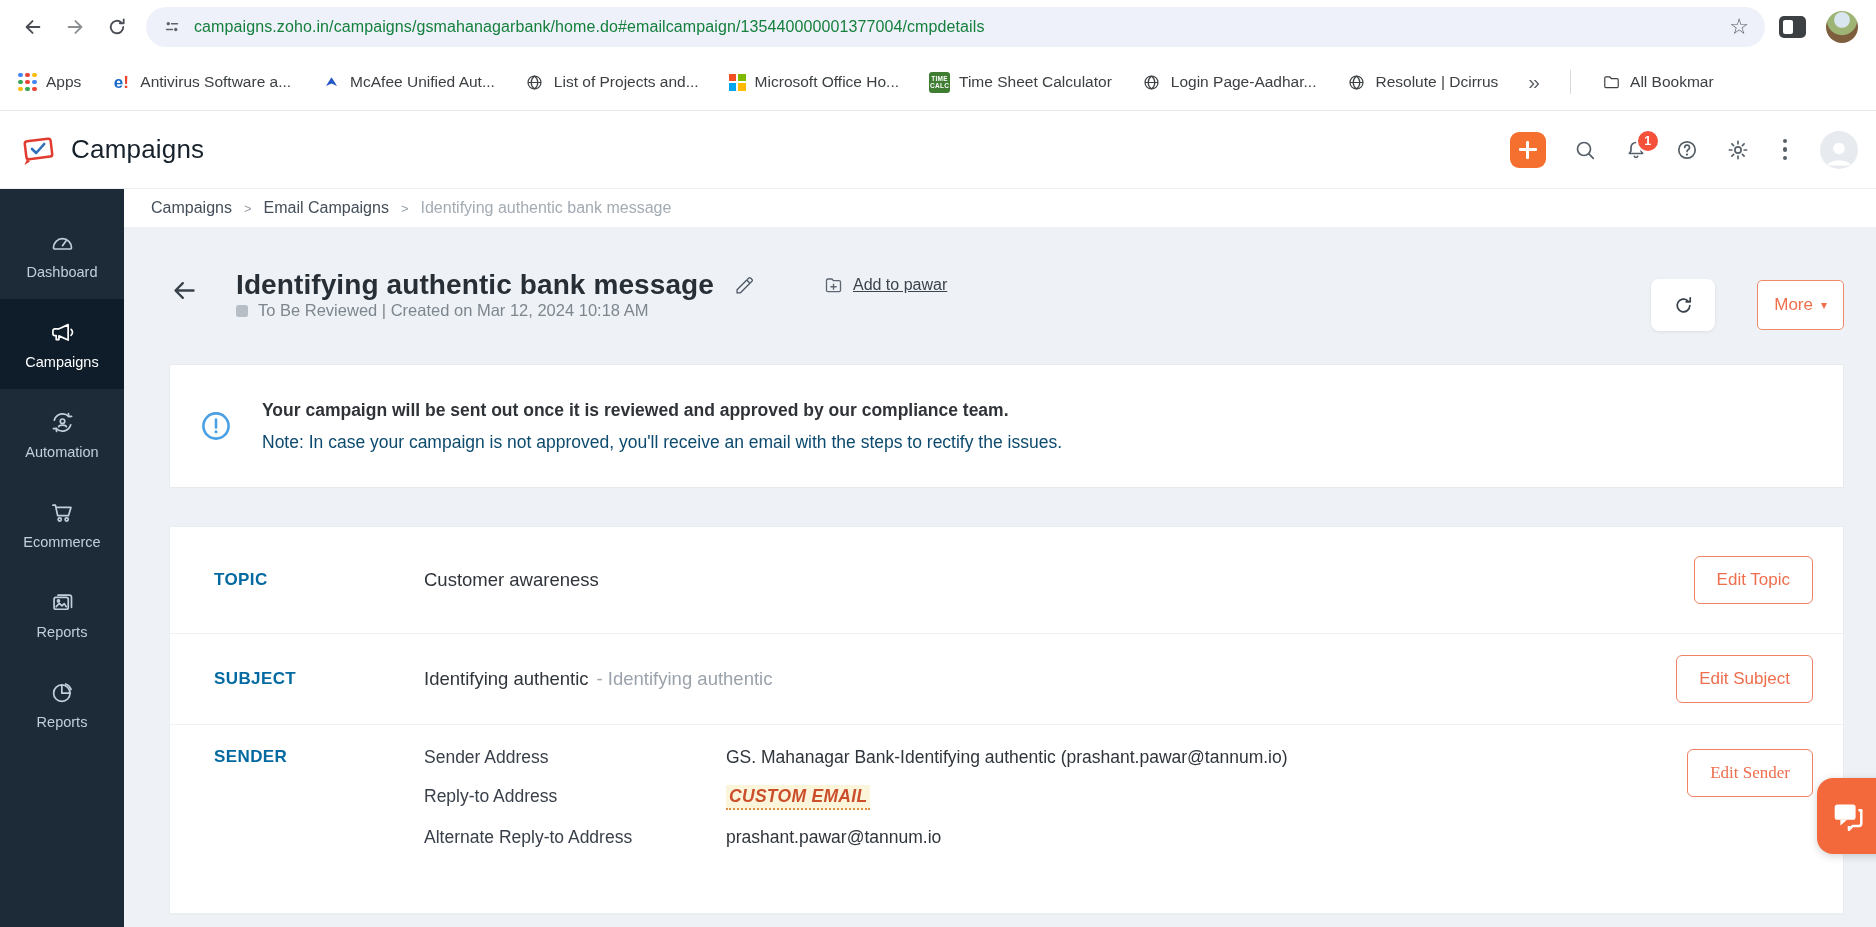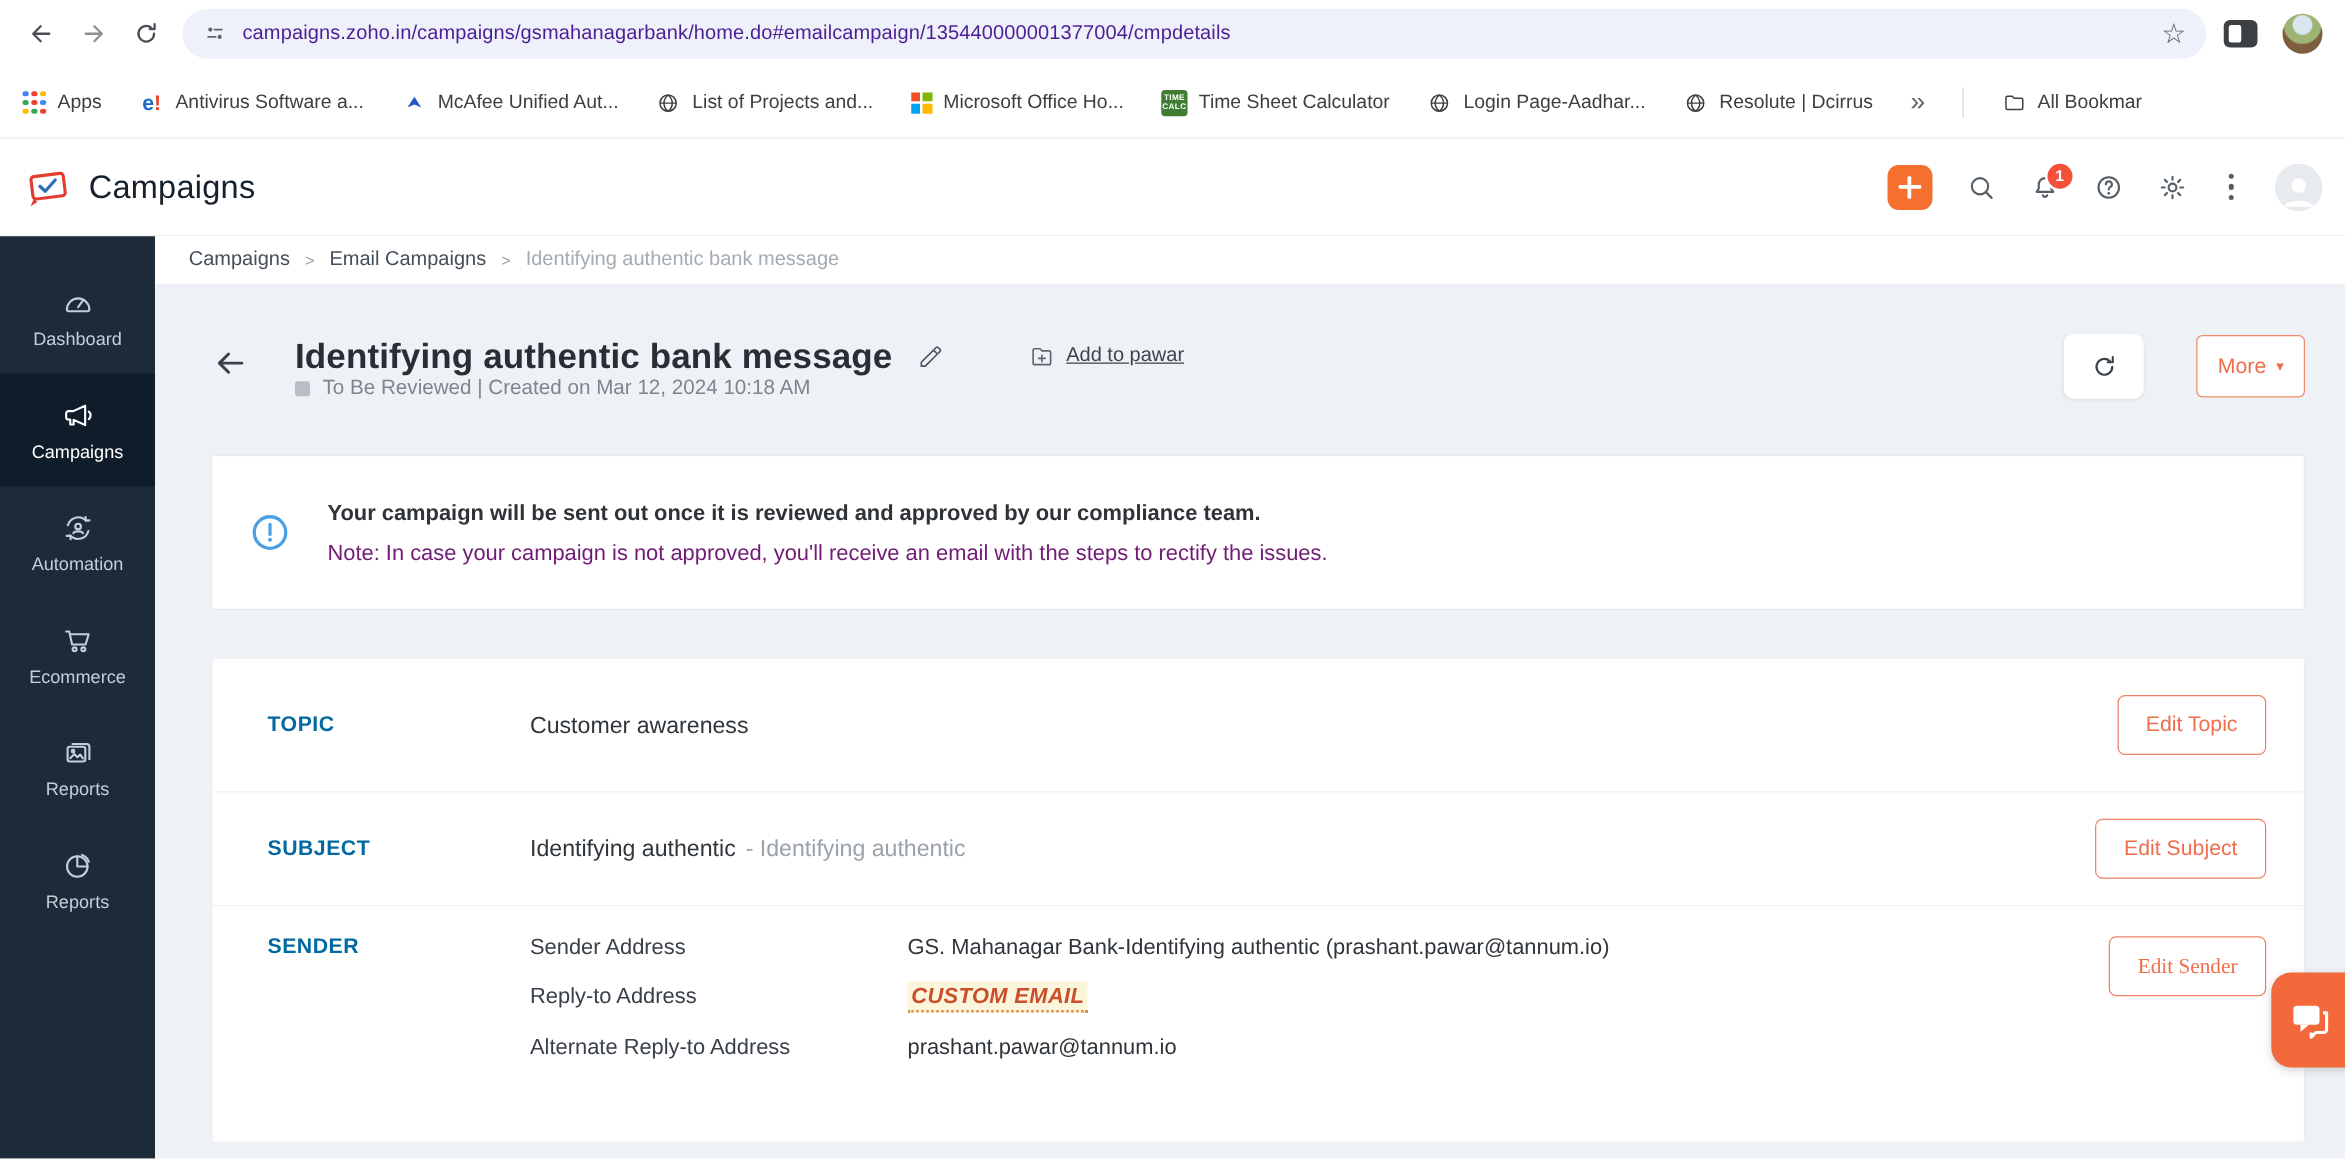--- a/index.html
+++ b/index.html
@@ -9,21 +9,21 @@
   }
   svg{display:block;}
   
   .chrome-top{height:54px;display:flex;align-items:center;padding:0 12px;background:#fff;}
   .nav-btn{width:42px;height:42px;display:flex;align-items:center;justify-content:center;border-radius:50%;flex:0 0 auto;}
   .nav-btn svg{stroke:#4a4e54;stroke-width:2;fill:none;stroke-linecap:round;stroke-linejoin:round;width:22px;height:22px;}
   .nav-btn.fwd svg{stroke:#8b9095;}
   .omnibox{flex:1;display:flex;align-items:center;height:40px;border-radius:21px;background:#eef1f9;margin:0 14px 0 8px;padding:0 16px;min-width:0;}
   .omnibox .tune{flex:0 0 auto;margin-right:12px;}
   .omnibox .tune svg{width:20px;height:20px;stroke:#5f6368;stroke-width:1.8;fill:#5f6368;stroke-linecap:round;}
-  .url-text{flex:1;font-size:16px;color:#4c1d95;white-space:nowrap;overflow:hidden;letter-spacing:.1px;}
+  .url-text{flex:1;font-size:16px;color:#15803d;white-space:nowrap;overflow:hidden;letter-spacing:.1px;}
   .star{flex:0 0 auto;font-size:22px;color:#55595e;line-height:1;margin-left:10px;}
   .side-panel{flex:0 0 auto;width:27px;height:22px;background:#3c4043;border-radius:5px;display:flex;align-items:center;margin-right:20px;}
   .side-panel .pane{width:10px;height:14px;background:#fff;border-radius:2px;margin-left:4px;}
   .chrome-avatar{width:32px;height:32px;border-radius:50%;flex:0 0 auto;margin-right:6px;
     background:radial-gradient(circle at 50% 28%,#d9e6ef 0 26%,#9db474 30% 52%,#7d5f3e 56% 100%);}
   
   .bookmarks-bar{height:56px;display:flex;align-items:center;padding:0 18px;gap:30px;background:#fff;border-bottom:1px solid #e3e6ea;}
   .bm-item{display:flex;align-items:center;gap:9px;font-size:15.5px;color:#3c4043;white-space:nowrap;flex:0 0 auto;}
   .grid-icon{width:19px;height:19px;display:grid;grid-template-columns:repeat(3,1fr);grid-template-rows:repeat(3,1fr);gap:2.5px;}
   .grid-icon i{border-radius:50%;}
@@ -69,31 +69,31 @@
   .back-arrow svg{width:27px;height:27px;stroke:#39424b;stroke-width:2.1;fill:none;stroke-linecap:round;stroke-linejoin:round;}
   .title-line{display:flex;align-items:center;gap:20px;}
   .page-title{font-size:28px;font-weight:600;color:#272e36;letter-spacing:.1px;}
   .pencil svg{width:21px;height:21px;stroke:#4b5563;stroke-width:1.5;fill:none;stroke-linecap:round;stroke-linejoin:round;}
   .add-folder{display:flex;align-items:center;gap:9px;margin-left:48px;}
   .add-folder svg{width:21px;height:21px;stroke:#5d6670;stroke-width:1.5;fill:none;stroke-linecap:round;stroke-linejoin:round;}
   .add-folder .lbl{font-size:16px;color:#3b434c;text-decoration:underline;}
   .status-line{display:flex;align-items:center;gap:10px;}
   .status-sq{width:12px;height:12px;border-radius:2.5px;background:#b7bec5;}
   .status-txt{font-size:16.5px;color:#7d868e;}
-  .title-controls{position:absolute;right:0;top:40px;display:flex;align-items:center;}
+  .title-controls{position:absolute;right:0;top:52px;display:flex;align-items:center;}
   .refresh-btn{width:64px;height:52px;background:#fff;border-radius:8px;box-shadow:0 1px 3px rgba(40,50,60,.10);display:flex;align-items:center;justify-content:center;}
   .refresh-btn svg{width:23px;height:23px;stroke:#39424b;stroke-width:1.8;fill:none;stroke-linecap:round;stroke-linejoin:round;}
   .more-btn{margin-left:42px;height:50px;padding:0 16px;background:#fff;border:1px solid #f08a6b;border-radius:5px;color:#ee6e4d;font-size:17px;display:flex;align-items:center;gap:8px;}
   .more-caret{font-size:12px;}
   
   .banner{margin-top:44px;height:122px;background:#fff;border:1px solid #e7ebee;display:flex;align-items:center;padding:0 0 0 30px;}
   .info-icon{flex:0 0 auto;margin-right:30px;}
   .info-icon svg{width:32px;height:32px;}
   .banner-l1{font-size:17.5px;font-weight:bold;color:#2f3338;margin-bottom:11px;}
-  .banner-l2{font-size:17.5px;color:#701a75;}
+  .banner-l2{font-size:17.5px;color:#0c4a6e;}
   
   .card{margin-top:38px;background:#fff;border:1px solid #e9edf0;}
   .detail-row{display:flex;padding:0 30px 0 44px;border-bottom:1px solid #eef1f3;position:relative;}
   .detail-row.topic{height:106px;align-items:center;}
   .detail-row.subject{height:90px;align-items:center;}
   .detail-row.sender{height:166px;align-items:flex-start;padding-top:22px;}
   .row-label{width:210px;flex:0 0 auto;font-size:17px;font-weight:700;color:#0369a1;letter-spacing:.4px;}
   .row-value{flex:1;min-width:0;font-size:18.5px;color:#2f353b;}
   .subject-preview{color:#9aa2ab;margin-left:8px;}
   .edit-btn{flex:0 0 auto;align-self:center;background:#fff;border:1px solid #ef8266;border-radius:6px;color:#ee6e4d;font-size:17px;padding:13px 22px;white-space:nowrap;}

